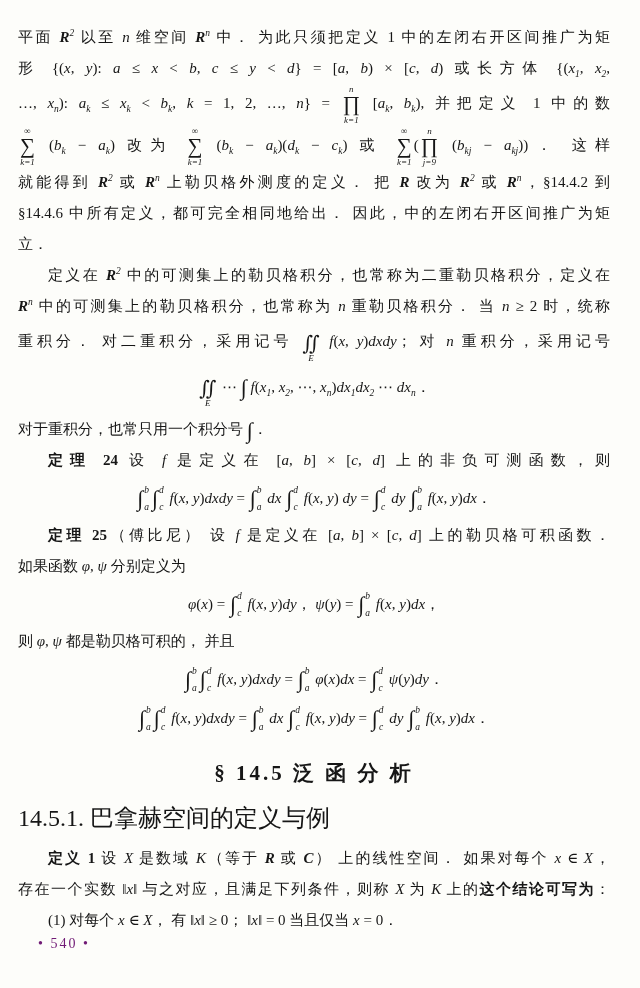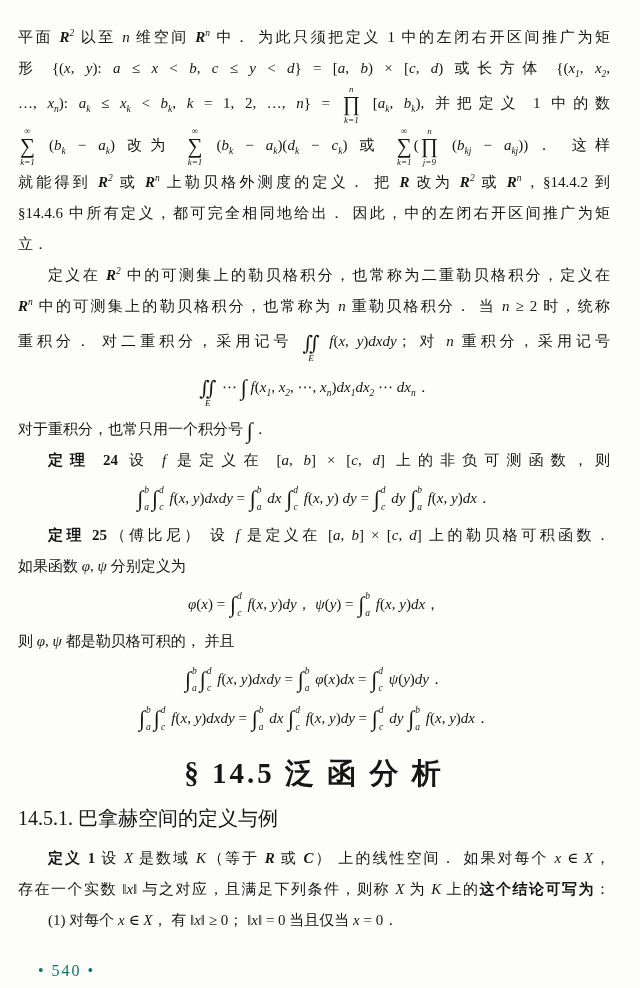--- a/index.html
+++ b/index.html
@@ -21,28 +21,28 @@
     text-align-last:justify;
   }
   .ln.e { text-align:left; text-align-last:left; }
   .ln.ind { text-indent:2em; }
   .ln.d {
     text-align:center; text-align-last:center;
     margin:5px 0;
     line-height:34px;
   }
   .ln.h1 {
-    font-size:29px; font-weight:bold;
+    font-size:21px; font-weight:bold;
     text-align:center; text-align-last:center;
     letter-spacing:3px;
     margin:22px 0 14px 0;
     line-height:32px;
   }
   .ln.h2 {
-    font-size:20px;
+    font-size:24px;
     text-align:left; text-align-last:left;
     margin:4px 0 10px 0;
     line-height:30px;
   }
   i { font-style:italic; }
   b i, .ln b { font-weight:bold; }
   sub, sup { font-size:9.5px; font-style:italic; line-height:0; }
   .op {
     display:inline-flex; flex-direction:column; align-items:center;
     vertical-align:middle; line-height:1; margin:0 2px;
@@ -53,22 +53,22 @@
   .bigint2 { font-size:20px; }
   .intw {
     display:inline-flex; align-items:center;
     vertical-align:middle; line-height:1; margin:0 2px 0 1px;
   }
   .intl {
     display:inline-flex; flex-direction:column; justify-content:space-between;
     height:27px; font-size:9.5px; font-style:italic; line-height:1; padding-left:1px;
   }
   .footer {
-    position:absolute; left:38px; bottom:8px;
-    font-size:16px; letter-spacing:2px; color:#0f766e;
+    position:absolute; left:38px; bottom:36px;
+    font-size:14px; letter-spacing:2px; color:#701a75;
   }
 </style>
 </head>
 <body>
 
 <div class="page">
   <div>
       <div class="ln b">平面 <b><i>R</i></b><sup>2</sup> 以至 <i>n</i> 维空间 <b><i>R</i></b><sup>n</sup> 中． 为此只须把定义 1 中的左闭右开区间推广为矩</div>
       <div class="ln b">形 {(<i>x</i>, <i>y</i>): <i>a</i> ≤ <i>x</i> &lt; <i>b</i>, <i>c</i> ≤ <i>y</i> &lt; <i>d</i>} = [<i>a</i>, <i>b</i>) × [<i>c</i>, <i>d</i>) 或长方体 {(<i>x</i><sub>1</sub>, <i>x</i><sub>2</sub>,</div>
       <div class="ln b">…, <i>x</i><sub>n</sub>): <i>a</i><sub>k</sub> ≤ <i>x</i><sub>k</sub> &lt; <i>b</i><sub>k</sub>, <i>k</i> = 1, 2, …, <i>n</i>} = <span class="op">

